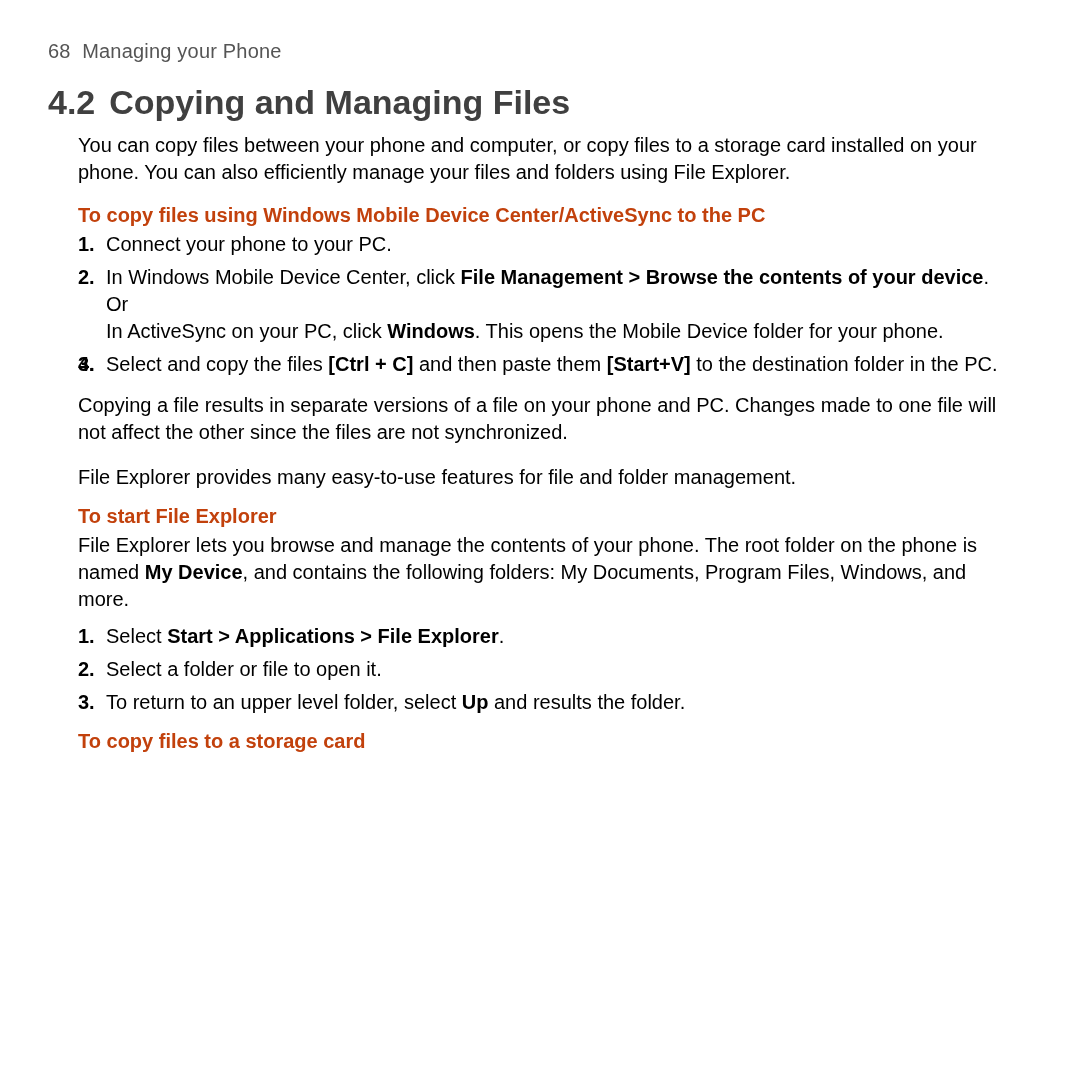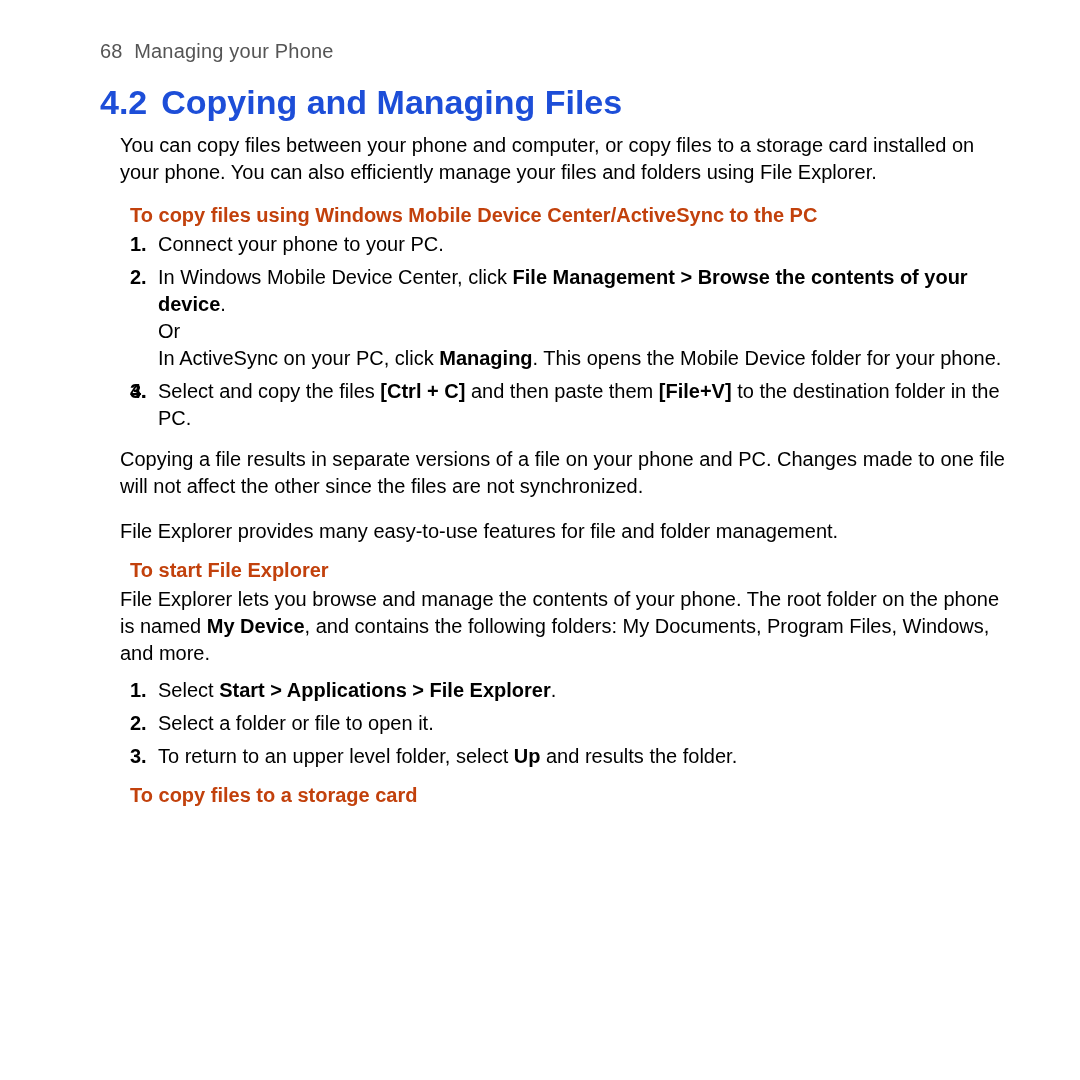--- a/index.html
+++ b/index.html
@@ -5,46 +5,46 @@
   html, body {
     margin: 0;
     padding: 0;
     width: 1080px;
     height: 1080px;
     background: #ffffff;
     font-family: "Segoe UI", "Myriad Pro", "Helvetica Neue", Arial, sans-serif;
     color: #000;
   }
   .page {
-    padding: 40px 70px 40px 100px;
+    padding: 40px 70px 40px 48px;
     box-sizing: border-box;
   }
   .header {
     font-size: 20px;
     color: #555;
     margin-bottom: 20px;
     letter-spacing: 0.2px;
   }
   .header .pnum {
     display: inline;
   }
   .section-title {
     font-size: 34px;
     font-weight: 700;
-    color: #1d4ed8;
+    color: #404040;
     margin: 0 0 10px 0;
   }
   .sec-num { margin-right: 14px; }
   .body-text {
     font-size: 20px;
     line-height: 1.35;
     margin: 0 0 18px 0;
     color: #000;
   }
-  .indent { margin-left: 20px; }
+  .indent { margin-left: 30px; }
   .sub-head {
     font-size: 20px;
     font-weight: 700;
     color: #c2410c;
     margin: 12px 0 4px 30px;
   }
   ol.steps {
     list-style: none;
     margin: 0 0 14px 30px;
     padding: 0;
@@ -88,31 +88,31 @@
       <span>Connect your phone to your PC.</span>
     </li>
     <li>
       <span class="num">2.</span>
       <span>
         <span>In Windows Mobile Device Center, click </span><b>File Management &gt; Browse the contents of your device</b><span>.</span>
       </span>
       <div class="subblock">
         <div>Or</div>
         <div>
-          <span>In ActiveSync on your PC, click </span><b>Managing</b><span>. This opens the Mobile Device folder for your phone.</span>
+          <span>In ActiveSync on your PC, click </span><b>Windows</b><span>. This opens the Mobile Device folder for your phone.</span>
         </div>
       </div>
     </li>
     <li>
       <span class="num">3.</span>
     </li>
     <li>
       <span class="num">4.</span>
       <span>
-        <span>Select and copy the files </span><b>[Ctrl + C]</b><span> and then paste them </span><b>[File+V]</b><span> to the destination folder in the PC.</span>
+        <span>Select and copy the files </span><b>[Ctrl + C]</b><span> and then paste them </span><b>[Start+V]</b><span> to the destination folder in the PC.</span>
       </span>
     </li>
   </ol>
 
   <p class="body-text indent">Copying a file results in separate versions of a file on your phone and PC. Changes made to one file will not affect the other since the files are not synchronized.</p>
 
   <p class="body-text indent" style="margin-bottom:14px;">File Explorer provides many easy-to-use features for file and folder management.</p>
 
   <div class="sub-head">To start File Explorer</div>
   <p class="body-text indent" style="margin-bottom:10px;">

